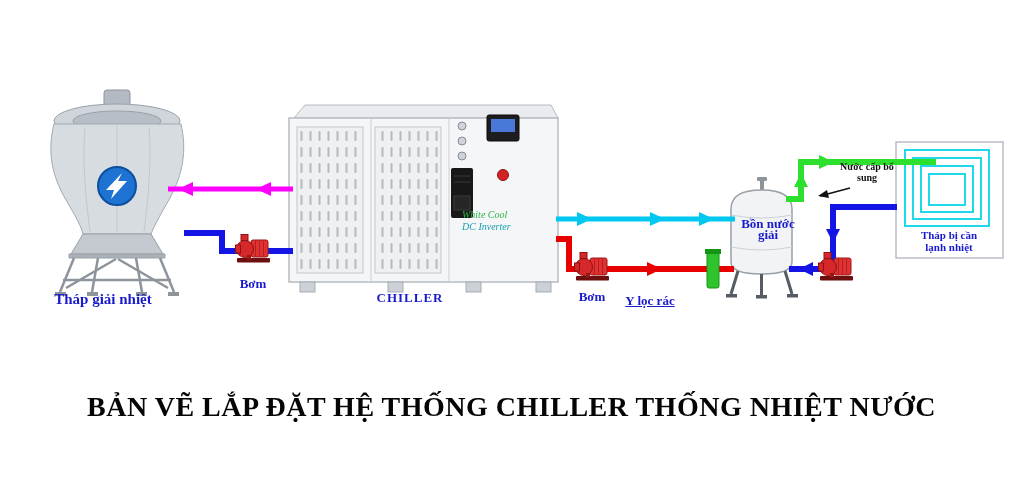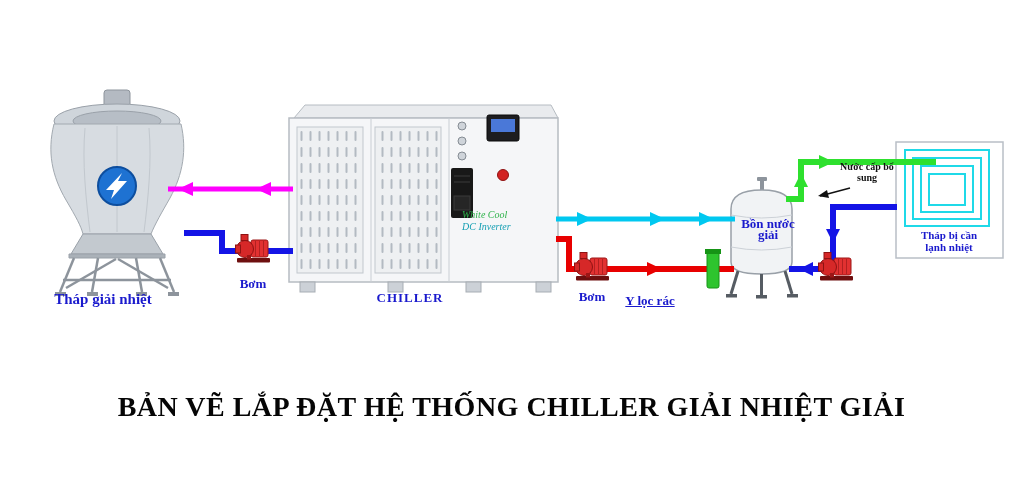--- a/index.html
+++ b/index.html
@@ -167,14 +167,14 @@
   </div>
 
   <div class="lbl" style="left:899px; top:229px; width:100px; font-size:11px; line-height:12px;">
     <div>Tháp bị cần</div>
     <div>lạnh nhiệt</div>
   </div>
 
   <div class="brand" style="left:462px; top:209px; width:72px; color:#2db24a; font-size:10px;">White Cool</div>
   <div class="brand" style="left:462px; top:221px; width:72px; color:#18a0b4; font-size:10px;">DC Inverter</div>
 
-  <div class="title">BẢN VẼ LẮP ĐẶT HỆ THỐNG CHILLER GIẢI NHIỆT GIẢI</div>
+  <div class="title">BẢN VẼ LẮP ĐẶT HỆ THỐNG CHILLER THỐNG NHIỆT NƯỚC</div>
 </div>
 
 </body></html>

